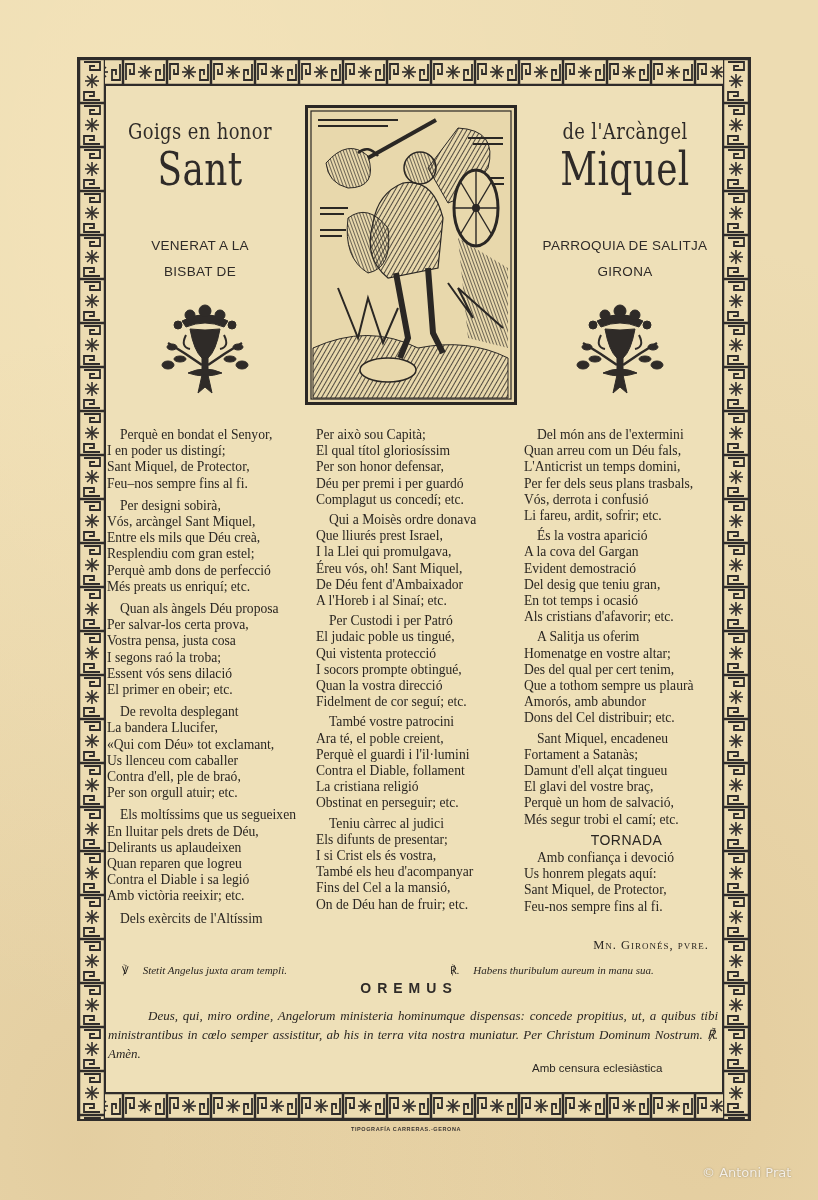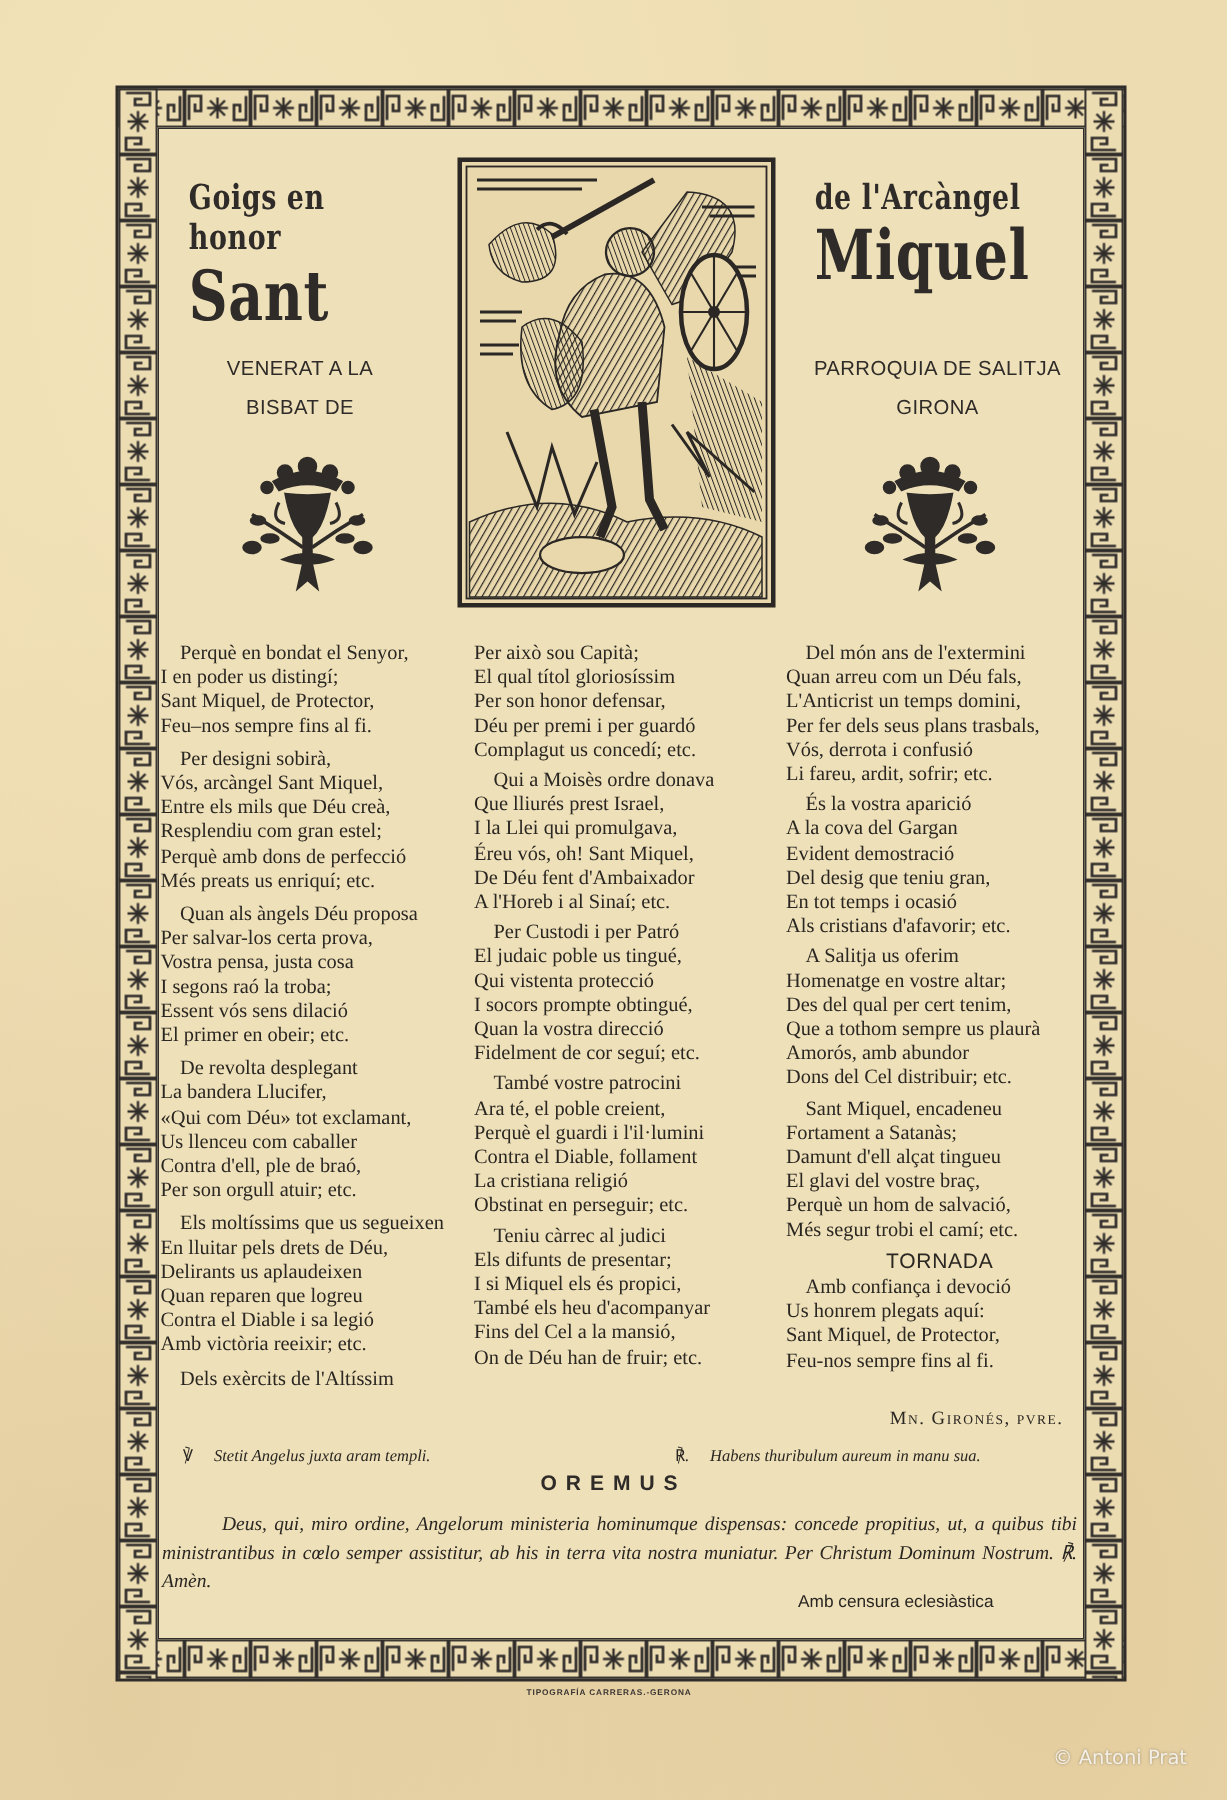--- a/index.html
+++ b/index.html
@@ -27,22 +27,22 @@
   .band.left   { left: 0; top: 0; bottom: 0; width: 26px; }
   .band.right  { right: 0; top: 0; bottom: 0; width: 26px; }
   .band svg { display: block; }
   .inner-rule {
     position: absolute; left: 26px; top: 26px; right: 26px; bottom: 26px;
     border: 1.5px solid #2f2c2a; background: #eee0b8;
   }
 
   
   .title-left, .title-right {
-    position: absolute; font-family: "DejaVu Serif", serif; font-weight: bold;
-    color: #2f2b28; letter-spacing: 0.5px;
+    position: absolute; font-family: "DejaVu Serif", serif; font-weight: normal;
+    color: #2f2b28; text-align: center; letter-spacing: 0.5px;
   }
   .title-small { font-size: 23px; transform: scaleX(0.78); transform-origin: center; display: block; }
   .title-big { font-size: 46px; transform: scaleX(0.78); transform-origin: center; display: block; line-height: 1.1; }
   .title-left { left: 105px; width: 190px; top: 118px; }
   .title-right { left: 520px; width: 210px; top: 118px; }
   .subtitle {
     position: absolute; font-family: "Liberation Sans", sans-serif; font-size: 13.5px;
     color: #2f2b28; text-align: center; letter-spacing: 0.3px; line-height: 26px;
   }
   .subtitle.left { left: 120px; width: 160px; top: 233px; }
@@ -350,21 +350,21 @@
       <span class="line first">També vostre patrocini</span>
       <span class="line">Ara té, el poble creient,</span>
       <span class="line">Perquè el guardi i l'il·lumini</span>
       <span class="line">Contra el Diable, follament</span>
       <span class="line">La cristiana religió</span>
       <span class="line">Obstinat en perseguir; etc.</span>
     </div>
     <div class="stanza">
       <span class="line first">Teniu càrrec al judici</span>
       <span class="line">Els difunts de presentar;</span>
-      <span class="line">I si Miquel els és propici,</span>
+      <span class="line">I si Crist els és vostra,</span>
       <span class="line">També els heu d'acompanyar</span>
       <span class="line">Fins del Cel a la mansió,</span>
       <span class="line">On de Déu han de fruir; etc.</span>
     </div>
   </div>
 
   <div class="col c3">
     <div class="stanza">
       <span class="line first">Del món ans de l'extermini</span>
       <span class="line">Quan arreu com un Déu fals,</span>

